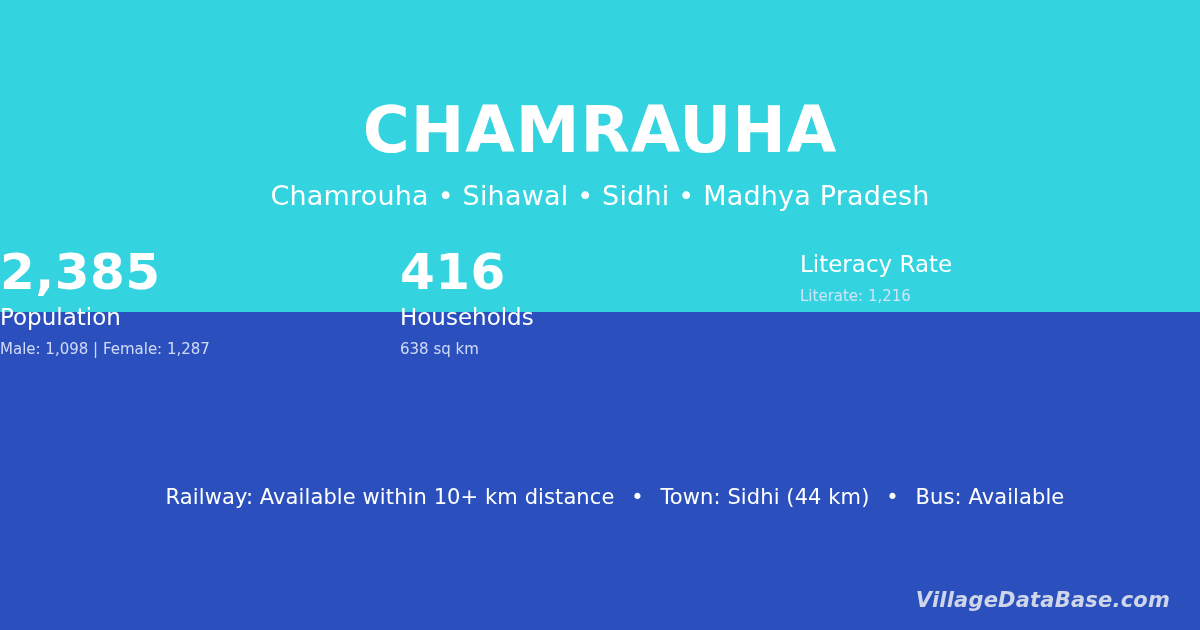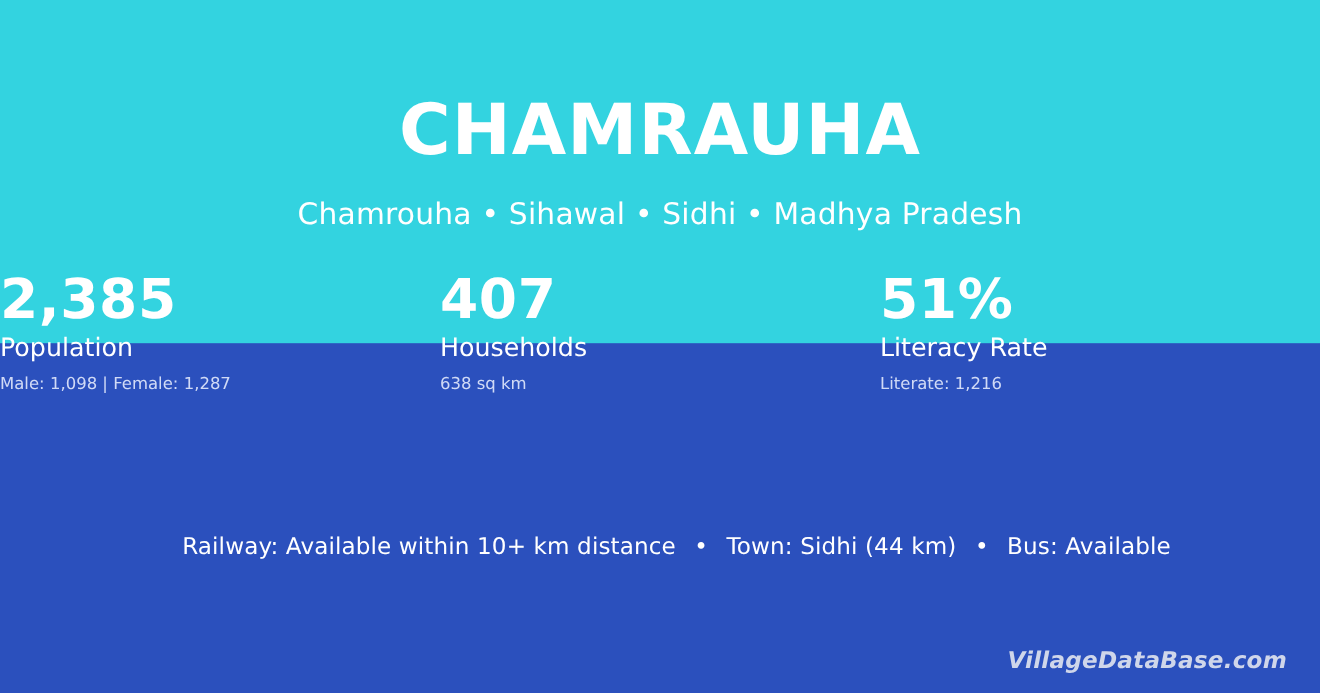--- a/index.html
+++ b/index.html
@@ -22,21 +22,21 @@
   }
   #top-band {
     position: absolute;
     top: 0; left: 0;
     width: 1200px;
     height: 312px;
     background: #33d3e0;
   }
   #village-title {
     position: absolute;
-    top: 86px;
+    top: 97px;
     left: 0;
     width: 1200px;
     text-align: center;
     color: #ffffff;
     font-size: 64px;
     font-weight: bold;
     letter-spacing: 1px;
     line-height: 1.05;
   }
   #breadcrumb {
@@ -117,27 +117,26 @@
 
   <div id="stats">
 
     <div class="stat">
       <div class="stat-value">2,385</div>
       <div class="stat-label">Population</div>
       <div class="stat-sub">Male: 1,098 | Female: 1,287</div>
     </div>
 
     <div class="stat">
-      <div class="stat-value">407</div>
+      <div class="stat-value">416</div>
       <div class="stat-label">Households</div>
       <div class="stat-sub">638 sq km</div>
     </div>
 
     <div class="stat">
-      <div class="stat-value">51%</div>
       <div class="stat-label">Literacy Rate</div>
       <div class="stat-sub">Literate: 1,216</div>
     </div>
 
   </div>
 
   <div id="transport">
     <span>Railway: Available within 10+ km distance</span>
     <span class="sep">•</span>
     <span>Town: Sidhi (44 km)</span>

